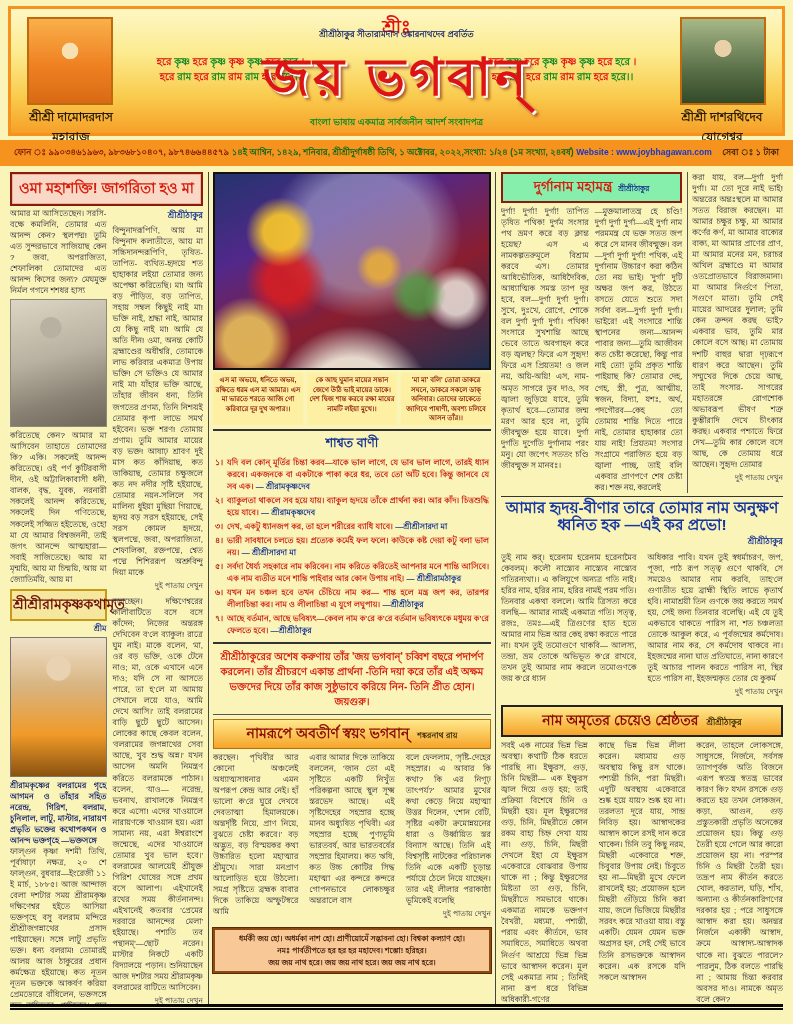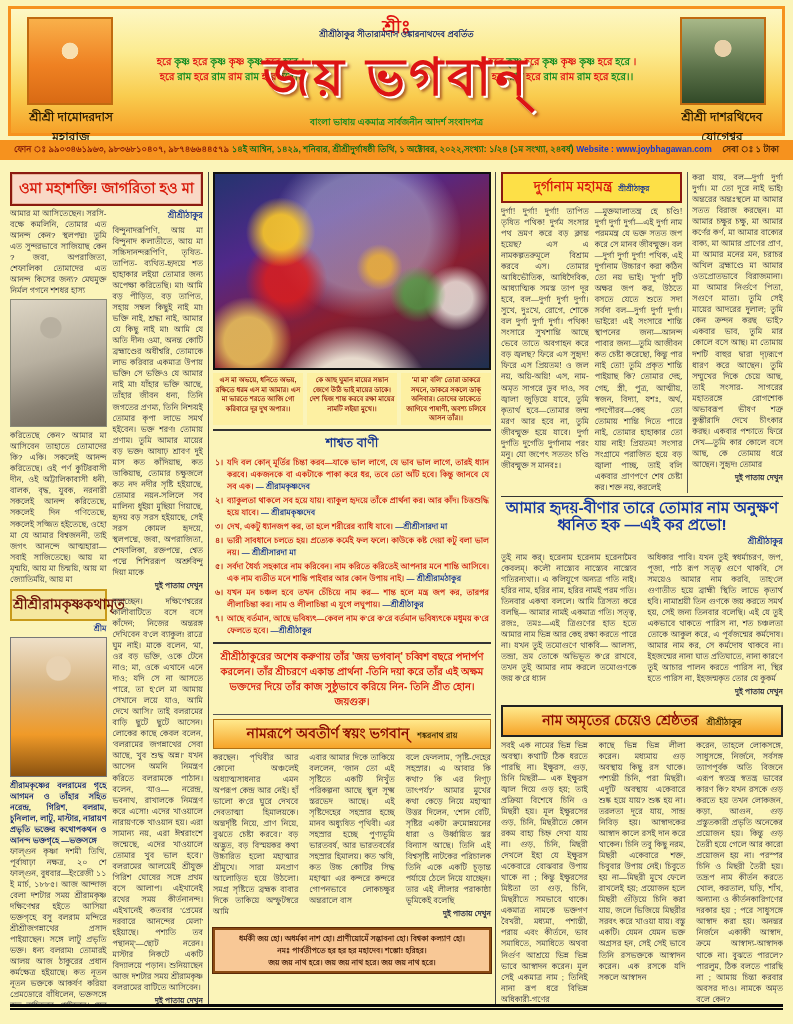--- a/index.html
+++ b/index.html
@@ -18,35 +18,35 @@
   .mantra{position:absolute;top:6px;width:215px;font-size:10px;font-weight:bold;line-height:1.45;text-align:center;margin-top:40px;}
   .mantra.left{left:112px;}
   .mantra.right{right:112px;}
   .w-red{color:#e01212;} .w-green{color:#0f8a1f;}
   .shri{position:absolute;top:4px;left:0;right:0;text-align:center;font-size:18px;font-weight:bold;color:#e01212;}
   .founder{position:absolute;top:19px;left:0;right:0;text-align:center;font-size:8.5px;font-weight:bold;color:#1a2a6e;}
   .masthead{position:absolute;top:28px;left:0;right:0;text-align:center;font-size:52px;font-weight:bold;color:#dd1414;letter-spacing:4px;text-shadow:2px 2px 0 #ffffff,4px 4px 3px rgba(110,0,0,.55);}
   .tagline{position:absolute;bottom:3px;left:0;right:0;text-align:center;font-size:9px;font-weight:bold;color:#0f8a1f;}
 
   
-  .datebar{position:absolute;top:140px;left:0;right:0;height:20px;background:#f6921e;display:flex;align-items:center;justify-content:space-between;padding:0 14px;box-sizing:border-box;font-size:8.5px;font-weight:bold;}
+  .datebar{position:absolute;top:140px;left:0;right:0;height:26px;background:#f6921e;display:flex;align-items:center;justify-content:space-between;padding:0 14px;box-sizing:border-box;font-size:8.5px;font-weight:bold;}
   .datebar .phone{color:#7a1008;}
   .datebar .dateinfo{color:#0a6a14;}
   .datebar .site{color:#1a38c8;}
   .datebar .price{color:#3a1a00;margin-left:8px;}
 
   
   .main{position:absolute;top:172px;left:10px;right:10px;height:832px;display:flex;gap:5px;overflow:hidden;}
   .block{box-sizing:border-box;overflow:hidden;}
   .block.left{width:193px;}
   .block.center{width:288px;border-left:1px solid #444;border-right:1px solid #444;padding:0 4px;}
   .block.right{flex:1;}
 
   .body-txt{font-size:8px;line-height:1.38;color:#1c1c30;text-align:justify;}
-  .cont{font-size:7.5px;font-weight:bold;color:#23233a;text-align:right;margin:2px 0 4px 0;}
+  .cont{font-size:7.5px;font-weight:normal;color:#23233a;text-align:right;margin:2px 0 4px 0;}
   .byline{font-size:8.5px;font-weight:bold;color:#16338e;text-align:right;margin:1px 0 2px 0;}
 
   
   .h-oma{background:#f9d9c6;border:2px solid #8b1a10;box-shadow:0 0 0 1px #e8b49a inset;color:#d81c0c;font-weight:bold;font-size:14.5px;text-align:center;padding:3px 0;margin-bottom:2px;}
   .two-col{display:flex;gap:6px;}
   .two-col .col{width:50%;}
   .sadhu-photo{width:100%;height:128px;border:1px solid #8a8a7a;box-sizing:border-box;background:radial-gradient(circle at 42% 22%,#b8b0a0 0 9%,transparent 10%),linear-gradient(165deg,#ded6c4 0%,#b8b0a0 45%,#8a8274 75%,#6e6658 100%);margin:3px 0;}
   .rk-header{margin-top:4px;background:#f5e79e;border:2px solid #c89a1a;color:#6e1208;font-weight:bold;font-size:14px;text-align:center;padding:2px 1px;}
   .rk-byline{font-size:8px;font-weight:bold;color:#16338e;text-align:right;margin:1px 0;}
   .rk-photo{width:100%;height:140px;border:1px solid #777;box-sizing:border-box;background:radial-gradient(circle at 50% 22%,#e8d2b2 0 10%,transparent 11%),linear-gradient(180deg,#efe0c8 0%,#d8b480 35%,#f09a28 70%,#8a5210 100%);margin:2px 0 3px 0;}
@@ -75,21 +75,21 @@
   .h-namrupe{margin-top:4px;background:linear-gradient(180deg,#ffe98c 0%,#f6a428 100%);border:1px solid #b07014;color:#8b0a00;font-weight:bold;font-size:14px;text-align:center;padding:2px;display:flex;align-items:baseline;justify-content:center;gap:8px;}
   .h-namrupe .sub-by{font-size:8px;color:#3a2a00;}
   .three-col{display:flex;gap:11px;margin-top:3px;}
   .three-col .col{flex:1;}
   .banner{margin-top:4px;background:#f8c896;border:2px solid #8a4a12;box-shadow:0 0 0 1px #5a2a08;color:#3a1400;font-weight:bold;font-size:7.6px;line-height:1.55;text-align:center;padding:3px 18px;}
 
   
   .right-top{display:flex;gap:5px;}
   .right-top .ab-wrap{flex:2;}
   .right-top .col3{flex:1;border-left:1px solid #555;padding-left:4px;}
-  .h-durganam{background:#fde047;border:2px solid #8b1a10;color:#d81c0c;font-weight:bold;font-size:13.5px;text-align:center;padding:2px;display:flex;align-items:baseline;justify-content:center;gap:6px;}
+  .h-durganam{background:#86efac;border:2px solid #8b1a10;color:#d81c0c;font-weight:bold;font-size:13.5px;text-align:center;padding:2px;display:flex;align-items:baseline;justify-content:center;gap:6px;}
   .h-durganam .sub-by{font-size:7.5px;color:#16338e;}
   .hridoy{border-top:1.5px solid #333;margin-top:3px;padding-top:2px;}
   .hridoy-title{color:#1637a0;font-weight:bold;font-size:15.5px;line-height:1.12;text-align:center;}
   .hridoy-photo{width:100%;height:118px;border:1px solid #7a6a4a;box-sizing:border-box;background:radial-gradient(circle at 50% 30%,#e0d0ac 0 14%,transparent 15%),linear-gradient(180deg,#d8c8a4 0%,#a89068 55%,#6e5a3c 100%);margin-bottom:2px;}
   .h-namamrita{margin-top:3px;background:linear-gradient(180deg,#ffe98c 0%,#f6a428 100%);border:2px solid #222;color:#8b0a00;font-weight:bold;font-size:14px;text-align:center;padding:2px;display:flex;align-items:baseline;justify-content:center;gap:8px;}
   .h-namamrita .sub-by{font-size:8.5px;color:#3a2a00;}
 
   .bottom-rule{position:absolute;bottom:14px;left:10px;right:10px;height:6px;border-top:3.5px solid #0a0a0a;border-bottom:2px solid #0a0a0a;box-sizing:border-box;}
 </style>
 </head>

